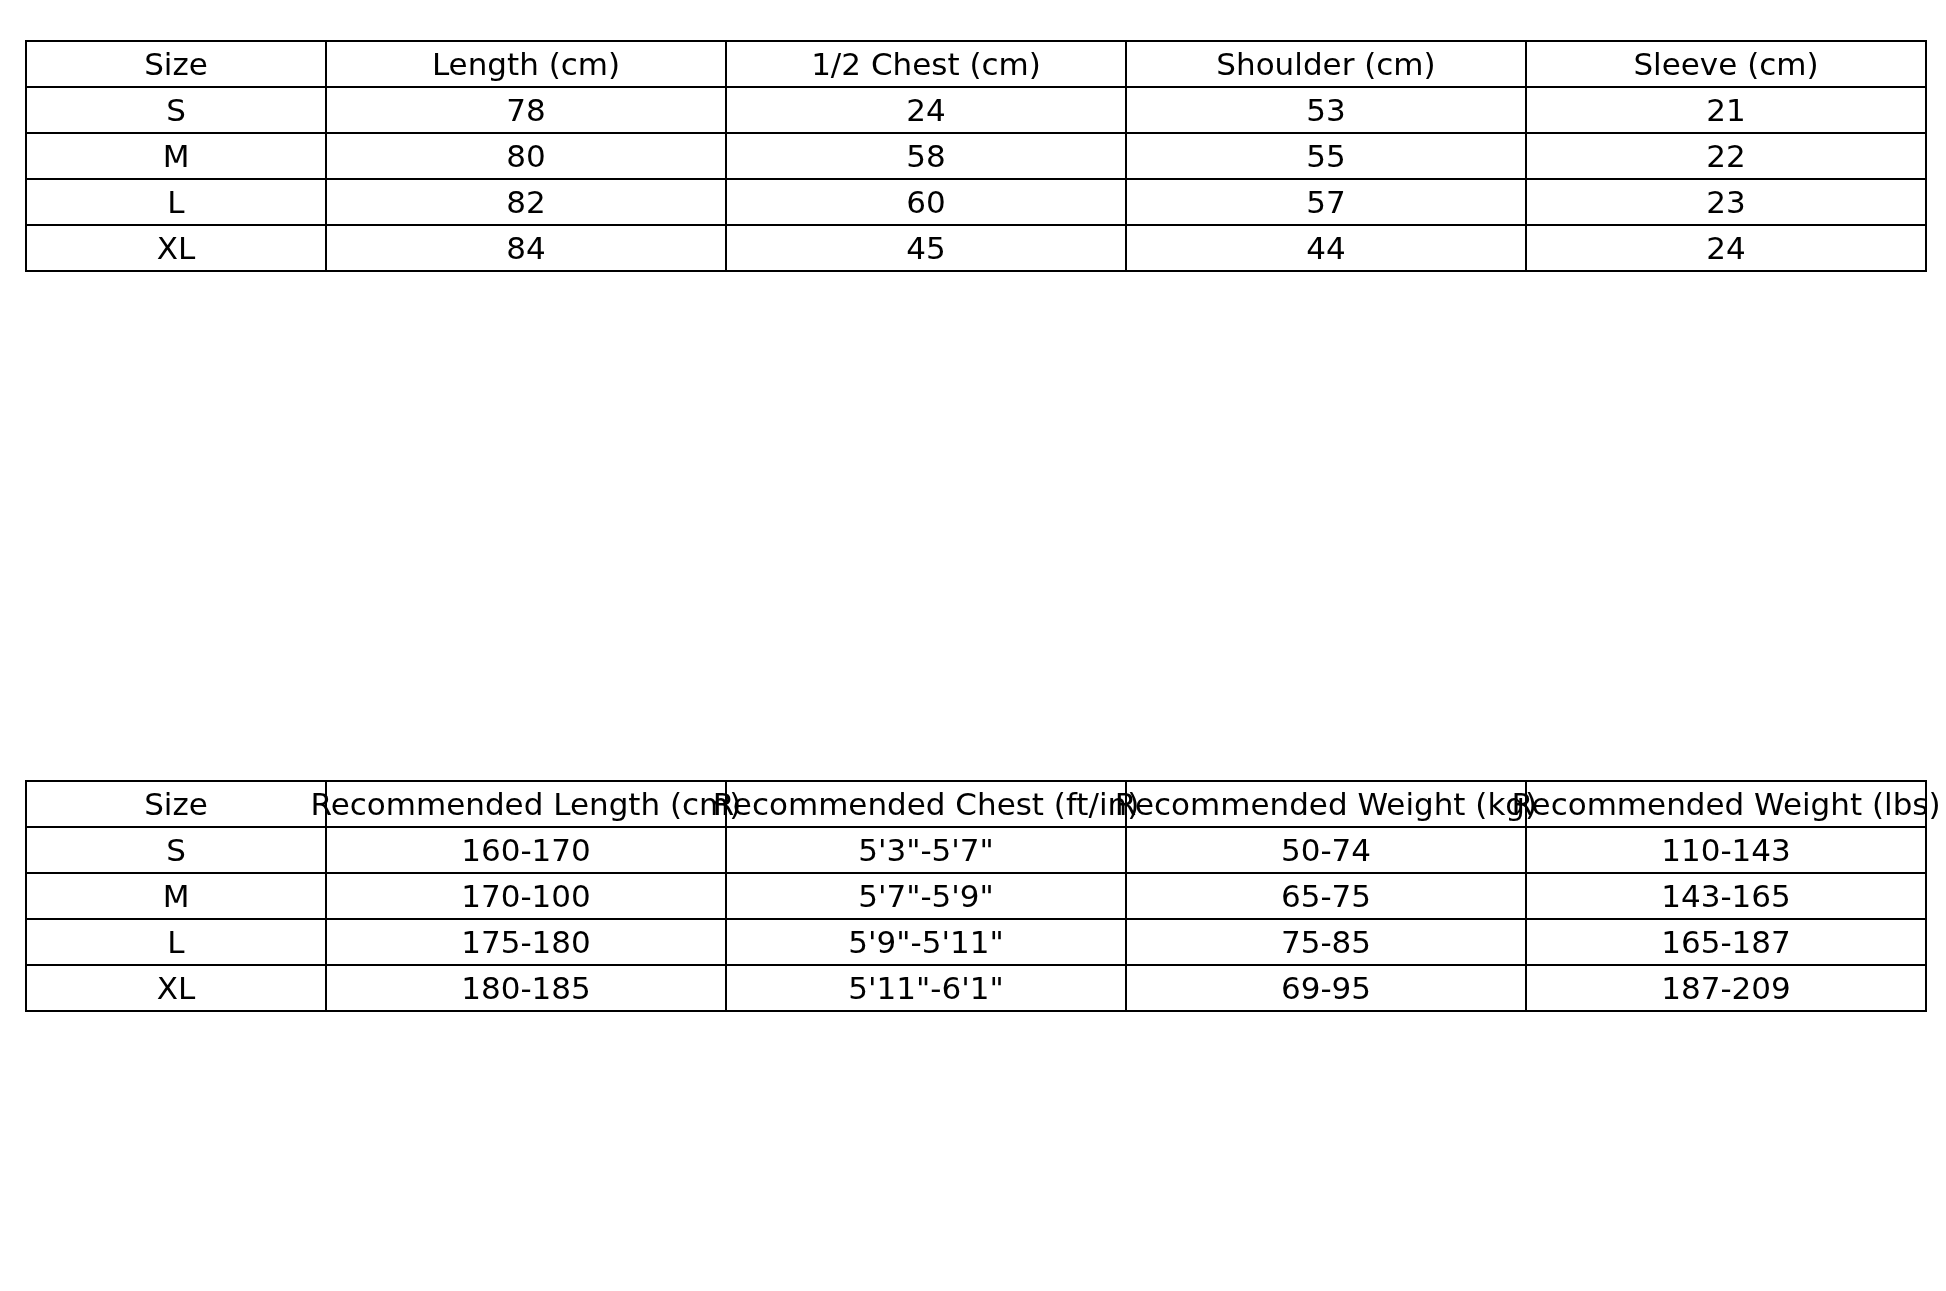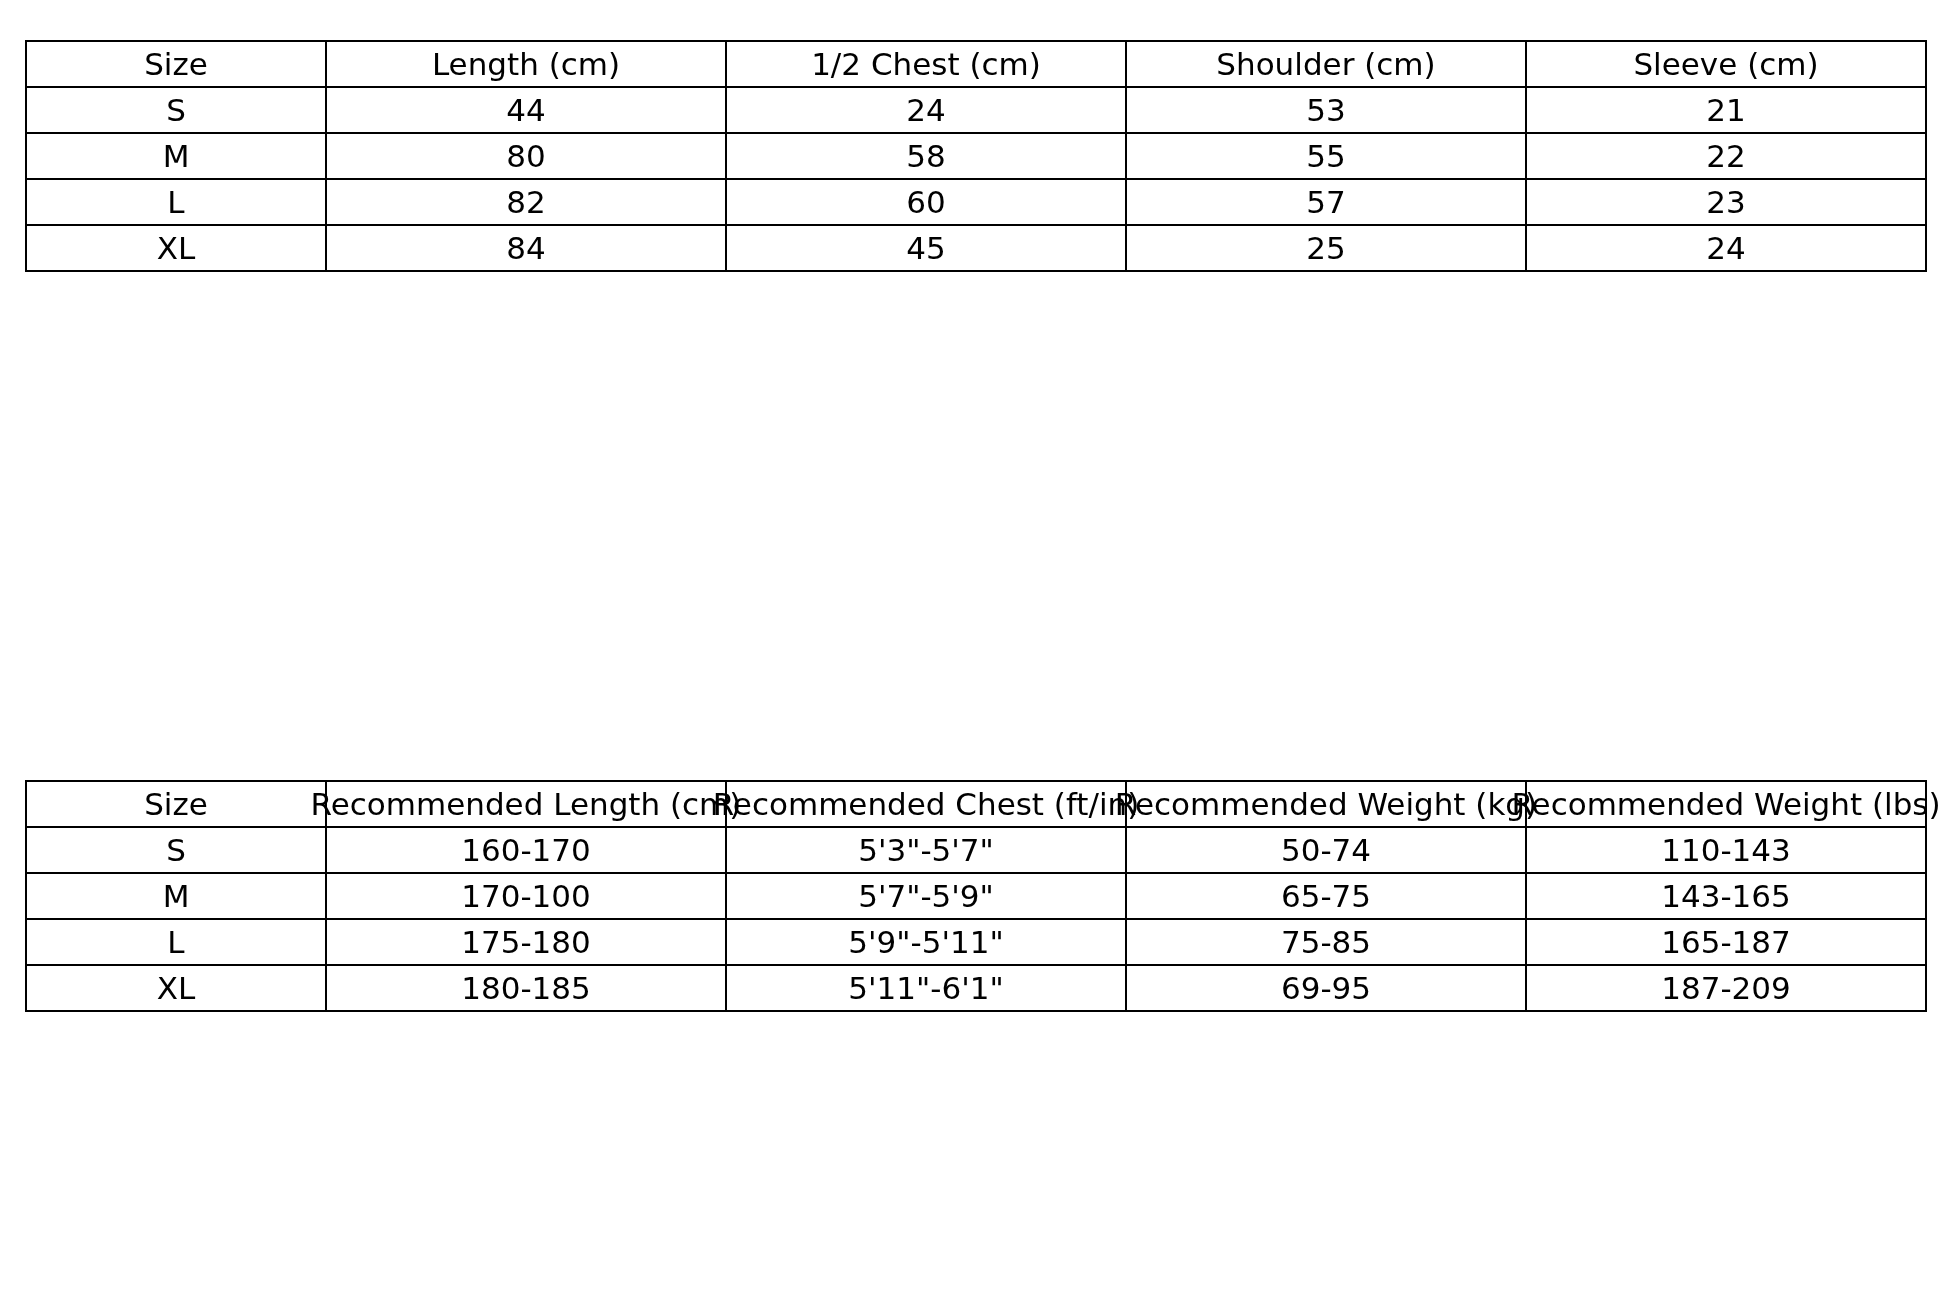--- a/index.html
+++ b/index.html
@@ -105,21 +105,21 @@
         <th>Size</th>
         <th>Length (cm)</th>
         <th>1/2 Chest (cm)</th>
         <th>Shoulder (cm)</th>
         <th>Sleeve (cm)</th>
       </tr>
     </thead>
     <tbody>
       <tr>
         <td>S</td>
-        <td>44</td>
+        <td>78</td>
         <td>24</td>
         <td>53</td>
         <td>21</td>
       </tr>
       <tr>
         <td>M</td>
         <td>80</td>
         <td>58</td>
         <td>55</td>
         <td>22</td>
@@ -128,21 +128,21 @@
         <td>L</td>
         <td>82</td>
         <td>60</td>
         <td>57</td>
         <td>23</td>
       </tr>
       <tr>
         <td>XL</td>
         <td>84</td>
         <td>45</td>
-        <td>25</td>
+        <td>44</td>
         <td>24</td>
       </tr>
     </tbody>
   </table>
 
   <table class="size-table" id="table-recommend">
     <colgroup>
       <col class="c0">
         <col class="c1">
         <col class="c2">

